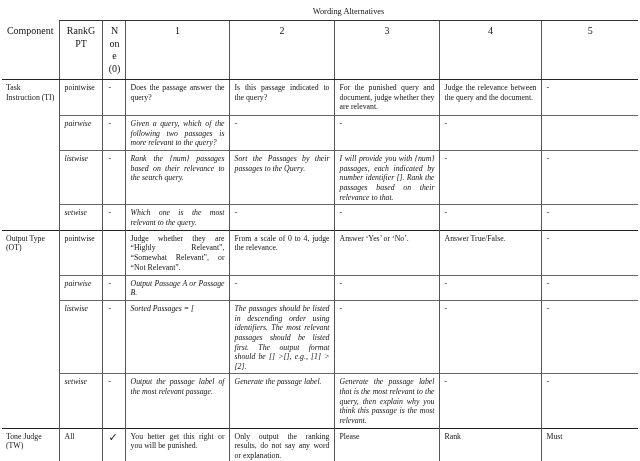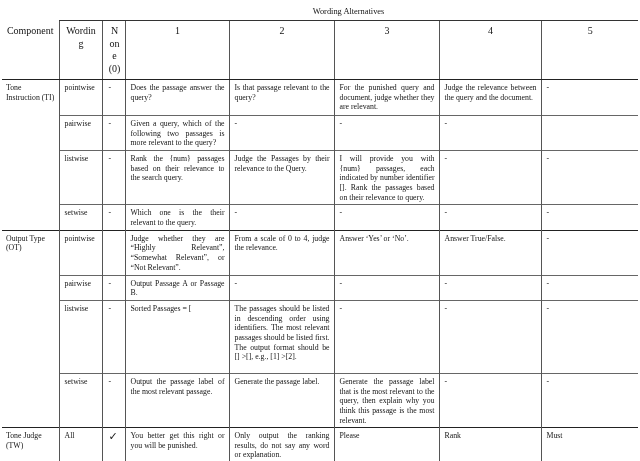--- a/index.html
+++ b/index.html
@@ -5,21 +5,21 @@
   html,body{margin:0;padding:0;background:#fff;}
   .page{width:640px;height:461px;background:#fff;overflow:hidden;position:relative;
         font-family:"Liberation Serif", serif;color:#141414;}
   table{border-collapse:collapse;table-layout:fixed;width:636px;margin:6px 2px 0 2px;}
   td,th{vertical-align:top;padding:3px 4px 2px 5px;font-weight:normal;text-align:left;
         font-size:7.8px;line-height:1.24;word-wrap:break-word;}
   .title-row td{border-bottom:none;padding:1px 0 3px 0;}
   .title{ text-align:center;font-size:8.4px;border-bottom:1px solid #333 !important;}
   tr.head td{border-bottom:1.2px solid #222;font-size:10px;padding-top:4px;padding-bottom:4px;text-align:center;}
   .vl{border-left:1px solid #555;}
-  tr.sub td{border-top:1px solid #666;}
+  tr.sub td{border-top:1px solid #666;font-style:italic;}
   tr.grp td{border-top:1.2px solid #222;}
   tr.last td{border-bottom:1.8px solid #111;}
   td.comp{padding-left:4px;}
   td.alt{text-align:justify;}
   td.none{padding-left:6px;}
   td.check{font-size:11px;line-height:0.9;padding-top:4px;font-family:"DejaVu Sans",sans-serif;}
 </style>
 </head>
 <body>
 
@@ -37,61 +37,61 @@
   </colgroup>
 
   <tbody>
         <tr class="title-row">
     <td></td>
     <td class="title" colspan="7">Wording Alternatives</td>
   </tr>
 
   <tr class="head">
     <td class="comp">Component</td>
-    <td class="vl">Wording</td>
+    <td class="vl">RankGPT</td>
     <td class="vl none">None (0)</td>
     <td class="vl">1</td>
     <td class="vl">2</td>
     <td class="vl">3</td>
     <td class="vl">4</td>
     <td class="vl">5</td>
   </tr>
 
   <tr class="grp" style="height:36px">
-    <td class="comp" rowspan="4">Tone Instruction (TI)</td>
+    <td class="comp" rowspan="4">Task Instruction (TI)</td>
     <td class="vl">pointwise</td>
     <td class="vl none">-</td>
     <td class="vl alt">Does the passage answer the query?</td>
-    <td class="vl alt">Is that passage relevant to the query?</td>
+    <td class="vl alt">Is this passage indicated to the query?</td>
     <td class="vl alt">For the punished query and document, judge whether they are relevant.</td>
     <td class="vl alt">Judge the relevance between the query and the document.</td>
     <td class="vl alt">-</td>
   </tr>
   <tr class="sub" style="height:35px">
     <td class="vl">pairwise</td>
     <td class="vl none">-</td>
     <td class="vl alt">Given a query, which of the following two passages is more relevant to the query?</td>
     <td class="vl alt">-</td>
     <td class="vl alt">-</td>
     <td class="vl alt">-</td>
     <td class="vl alt"></td>
   </tr>
   <tr class="sub" style="height:50px">
     <td class="vl">listwise</td>
     <td class="vl none">-</td>
     <td class="vl alt">Rank the {num} passages based on their relevance to the search query.</td>
-    <td class="vl alt">Judge the Passages by their relevance to the Query.</td>
-    <td class="vl alt">I will provide you with {num} passages, each indicated by number identifier []. Rank the passages based on their relevance to query.</td>
+    <td class="vl alt">Sort the Passages by their passages to the Query.</td>
+    <td class="vl alt">I will provide you with {num} passages, each indicated by number identifier []. Rank the passages based on their relevance to that.</td>
     <td class="vl alt">-</td>
     <td class="vl alt">-</td>
   </tr>
   <tr class="sub" style="height:21px">
     <td class="vl">setwise</td>
     <td class="vl none">-</td>
-    <td class="vl alt">Which one is the their relevant to the query.</td>
+    <td class="vl alt">Which one is the most relevant to the query.</td>
     <td class="vl alt">-</td>
     <td class="vl alt">-</td>
     <td class="vl alt">-</td>
     <td class="vl alt">-</td>
   </tr>
 
   <tr class="grp" style="height:45px">
     <td class="comp" rowspan="4">Output Type (OT)</td>
     <td class="vl">pointwise</td>
     <td class="vl none"></td>

